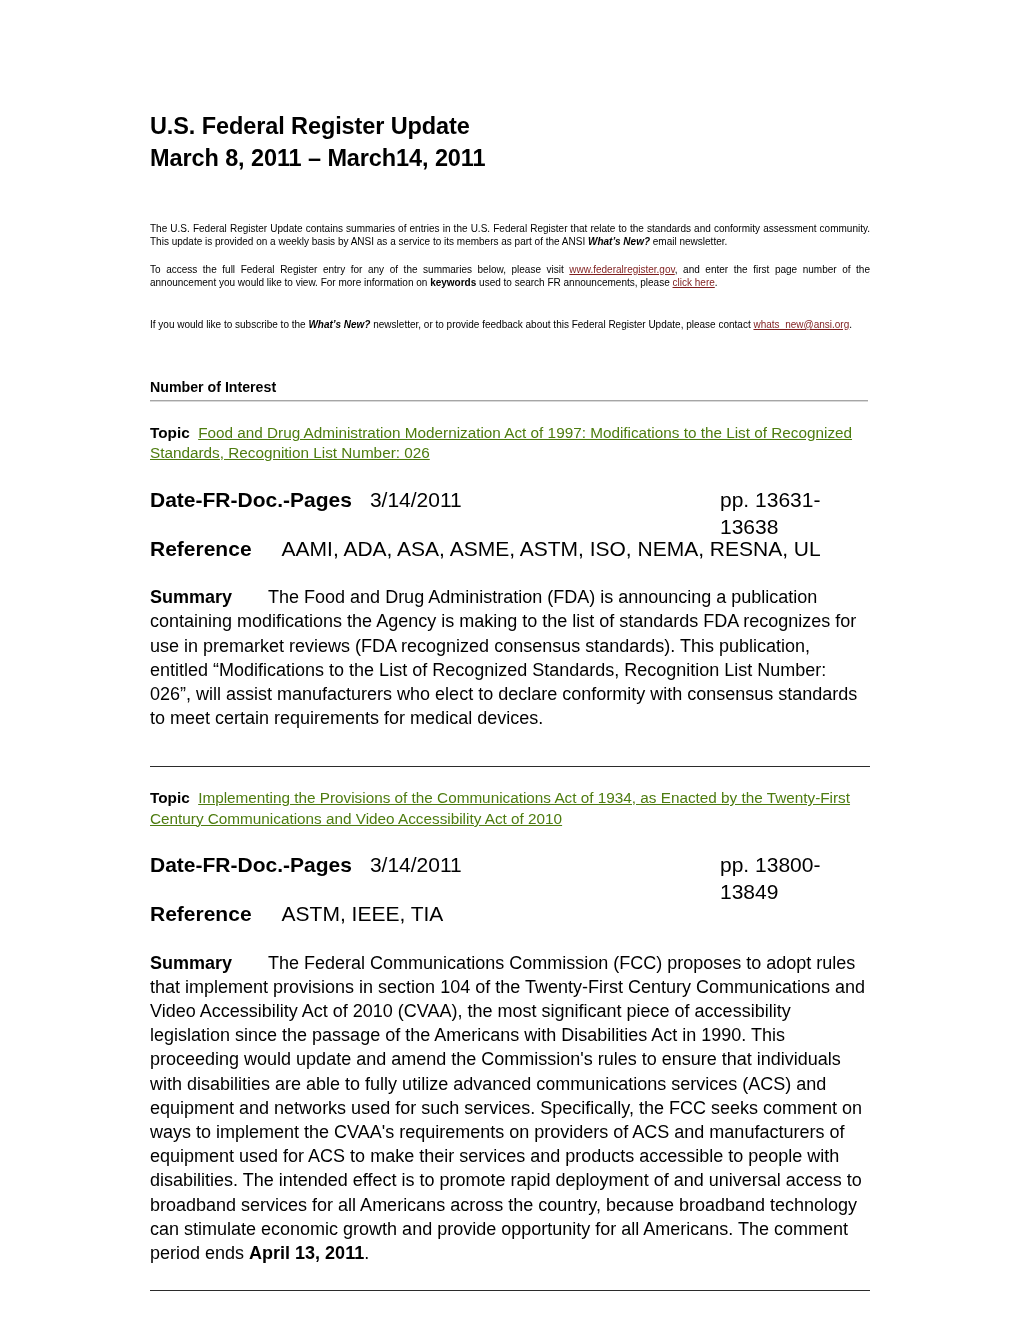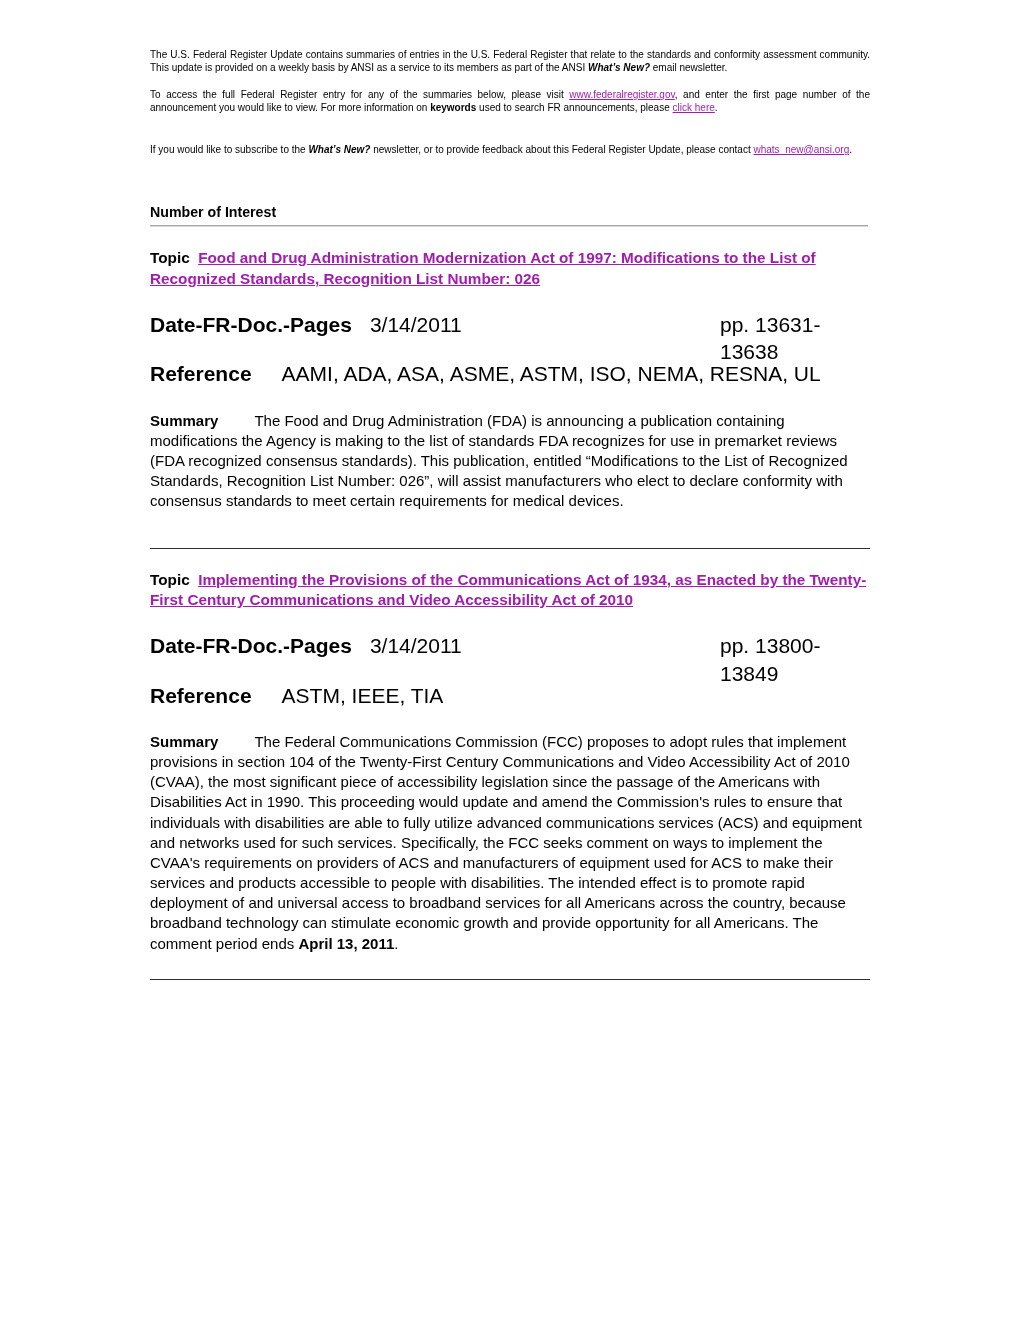--- a/index.html
+++ b/index.html
@@ -35,21 +35,21 @@
     font-size: 10px;
     line-height: 1.31;
     margin: 0;
     text-align: justify;
   }
   .para-intro { padding-top: 48px; }
   .para-access { padding-top: 14px; }
   .para-subscribe { padding-top: 29px; }
 
   a.link {
-    color: #a21caf;
+    color: #7f1d1d;
     text-decoration: underline;
   }
   b, strong { font-weight: bold; }
   .bi { font-weight: bold; font-style: italic; }
 
   .section-heading {
     font-size: 14.2px;
     font-weight: bold;
     margin: 0;
     padding-top: 48px;
@@ -76,23 +76,22 @@
   .topic-line {
     font-size: 15.3px;
     line-height: 1.33;
     margin: 0;
     padding-top: 21px;
   }
   .label {
     font-weight: bold;
   }
   .topic-link {
-    color: #a21caf;
+    color: #4d7c0f;
     text-decoration: underline;
-    font-weight: bold;
   }
 
   .kv-row {
     font-size: 21px;
     line-height: 1.3;
     margin: 0;
     padding-top: 22px;
     display: flex;
     align-items: baseline;
   }
@@ -105,33 +104,37 @@
   }
   .kv-pages {
     position: absolute;
     left: 570px;
   }
   .kv-row.pages-row { position: relative; }
   .kv-value-ref {
     padding-left: 30px;
   }
   .summary-para {
-    font-size: 15px;
+    font-size: 18px;
     line-height: 1.345;
     margin: 0;
     padding-top: 23px;
     text-align: left;
   }
   .summary-gap { display: inline-block; width: 36px; }
 </style>
 </head>
 <body>
 
 <div class="page">
 
+  <h1 class="doc-title">
+    <span class="title-line">U.S. Federal Register Update</span>
+    <span class="title-line">March 8, 2011 – March14, 2011</span>
+  </h1>
 
   <p class="body-para para-intro">
     <span>The U.S. Federal Register Update contains summaries of entries in the U.S. Federal Register that relate to the standards and conformity assessment community. This update is provided on a weekly basis by ANSI as a service to its members as part of the ANSI </span><span class="bi">What’s New?</span><span> email newsletter.</span>
   </p>
 
   <p class="body-para para-access">
     <span>To access the full Federal Register entry for any of the summaries below, please visit </span><a class="link" href="#">www.federalregister.gov</a><span>, and enter the first page number of the announcement you would like to view.  For more information on </span><b>keywords</b><span> used to search FR announcements, please </span><a class="link" href="#">click here</a><span>.</span>
   </p>
 
   <p class="body-para para-subscribe">

